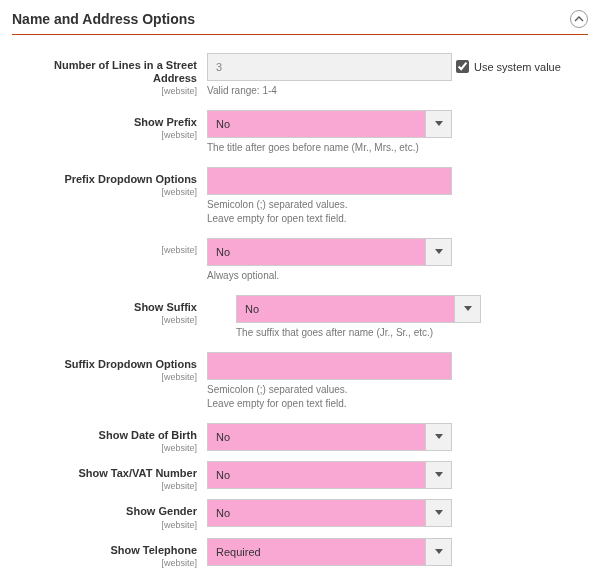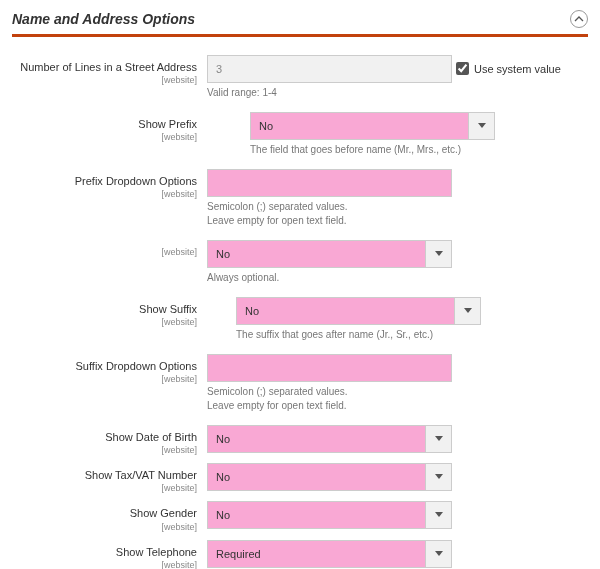--- a/index.html
+++ b/index.html
@@ -8,24 +8,23 @@
       font-size: 12px;
       color: #333;
       margin: 0;
       padding: 10px 12px;
       width: 600px;
     }
     .section-header {
       display: flex;
       justify-content: space-between;
       align-items: center;
-      border-bottom: 3px solid #c2410c;
+      border-bottom: 1px solid #c2410c;
       padding-bottom: 6px;
       margin-bottom: 18px;
-      font-style: italic;
     }
     .section-title {
       font-size: 14px;
       font-weight: 600;
       color: #333;
     }
     .collapse-btn {
       width: 18px;
       height: 18px;
       border: 1px solid #999;
@@ -47,21 +46,21 @@
     }
     .label-col {
       width: 195px;
       text-align: right;
       padding-right: 10px;
       padding-top: 6px;
     }
     .label-main {
       font-size: 11px;
       color: #333;
-      font-weight: 400;
+      font-weight: 700;
       line-height: 1.2;
     }
     .label-scope {
       font-size: 9px;
       color: #888;
       margin-top: 1px;
     }
     .control-col {
       width: 245px;
     }
@@ -144,35 +143,35 @@
         <span>3</span>
       </div>
       <div class="hint">Valid range: 1-4</div>
     </div>
     <div class="aux-col">
       <input type="checkbox" checked="" style="">
       <span>Use system value</span>
     </div>
   </div>
 
-  <div class="row" style="margin-top:12px;gap:43px;">
+  <div class="row" style="margin-top:12px;">
     <div class="label-col">
       <div class="label-main">Show Prefix</div>
       <div class="label-scope">[website]</div>
     </div>
     <div class="control-col">
       <div class="select-wrap">
         <div class="select-value">No</div>
         <div class="select-btn">
             <svg width="8" height="6" viewBox="0 0 8 6">
               <path d="M0 0 L4 5 L8 0 Z" fill="#555"></path>
             </svg>
           </div>
       </div>
-      <div class="hint">The field that goes before name (Mr., Mrs., etc.)</div>
+      <div class="hint">The title after goes before name (Mr., Mrs., etc.)</div>
     </div>
   </div>
 
   <div class="row" style="margin-top:12px;">
     <div class="label-col">
       <div class="label-main">Prefix Dropdown Options</div>
       <div class="label-scope">[website]</div>
     </div>
     <div class="control-col">
       <input class="text-input" type="text" value="" style="">

